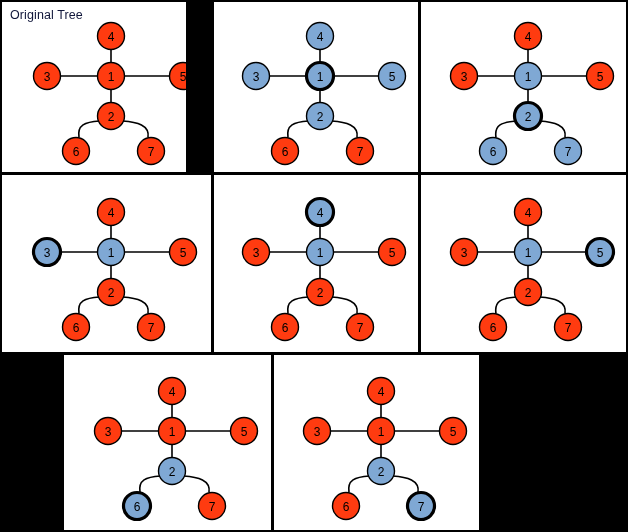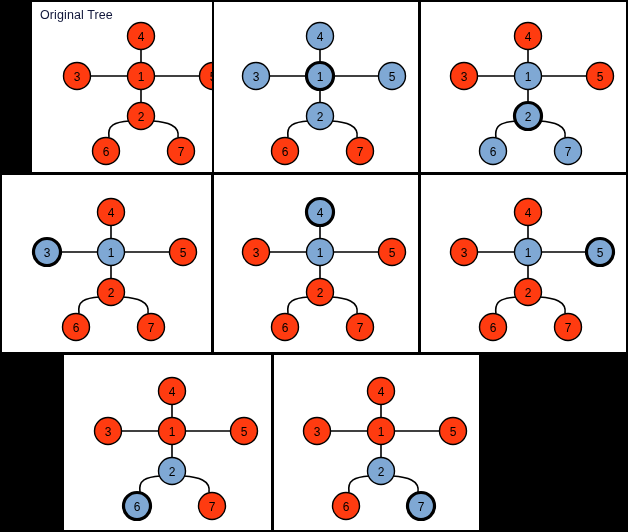--- a/index.html
+++ b/index.html
@@ -35,21 +35,21 @@
     text-anchor:middle;
     dominant-baseline:central;
     pointer-events:none;
   }
   .edge{fill:none;stroke:#000000;stroke-width:1.6px;}
 </style>
 </head>
 <body>
 
 <div id="canvas">
-    <div class="panel" style="left: 0px; top: 0px; width: 188px; height: 174px; margin-left: 30px;">
+    <div class="panel" style="left: 0px; top: 0px; width: 188px; height: 174px;">
       <div class="panel-label">Original Tree</div>
       <svg width="200" height="175" viewBox="0 0 200 175" class="tree-svg" style="left: 9px; top: 4px;">
         <g>
           <line x1="100" y1="70" x2="36" y2="70" class="edge"></line>
           <line x1="100" y1="70" x2="100" y2="30" class="edge"></line>
           <line x1="100" y1="70" x2="172" y2="70" class="edge"></line>
           <line x1="100" y1="70" x2="100" y2="110" class="edge"></line>
           <path d="M 88.5 115 C 74 116, 66 119, 68 131.5" class="edge"></path>
           <path d="M 111.5 115 C 126 116, 139 119, 137 131.5" class="edge"></path>
         </g>

